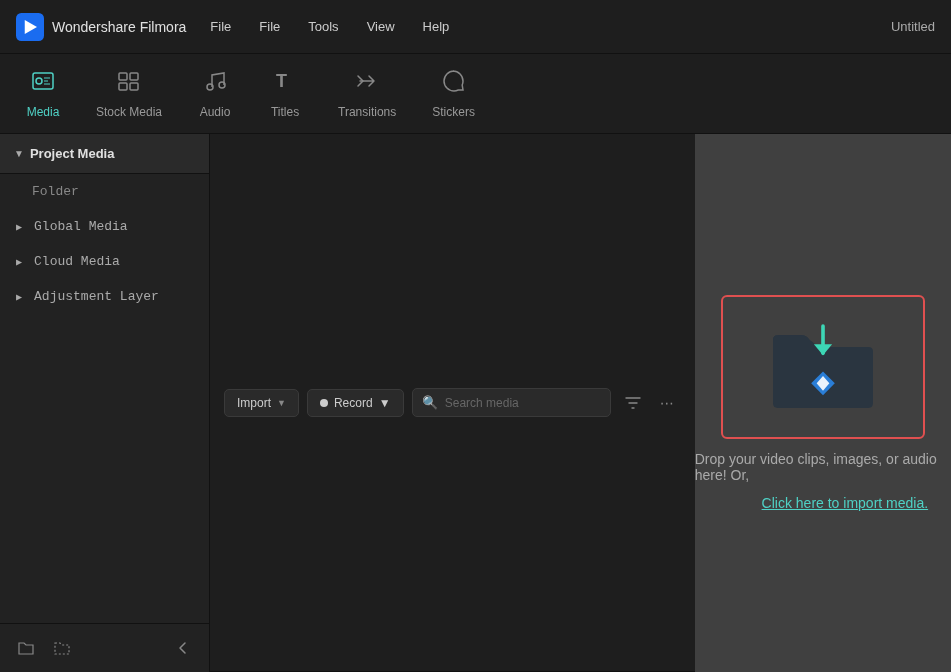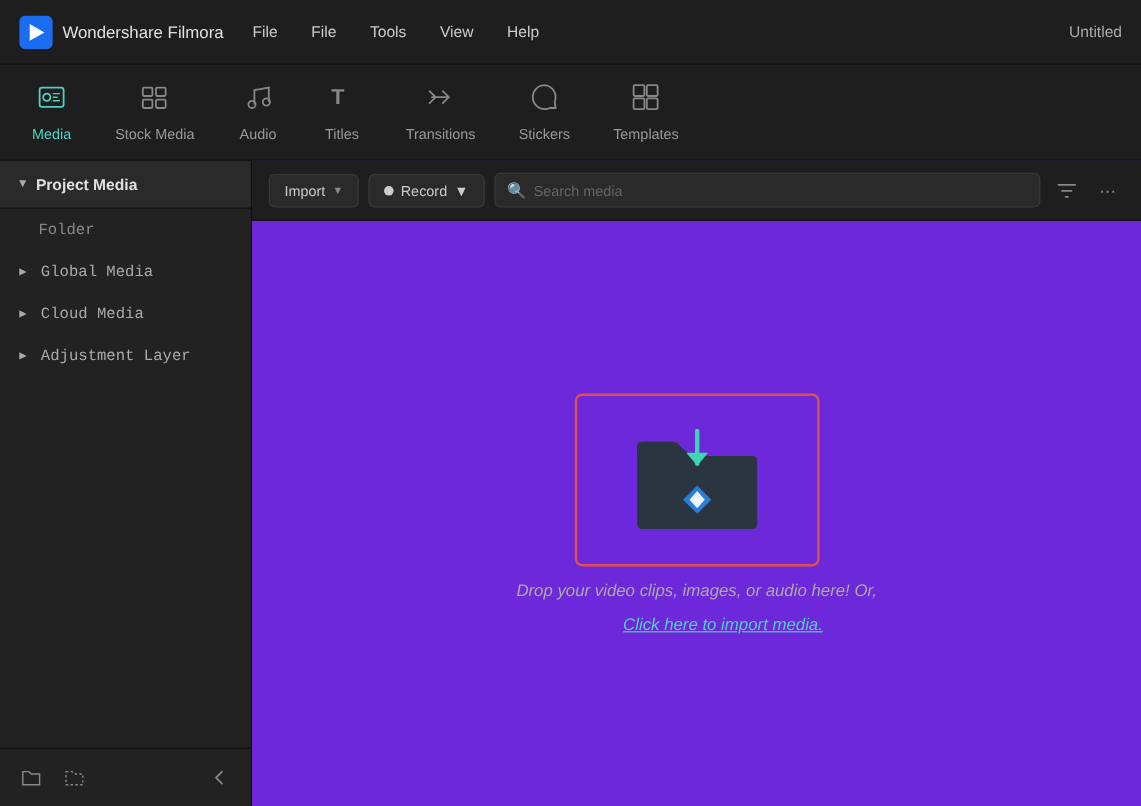--- a/index.html
+++ b/index.html
@@ -147,23 +147,23 @@
       border-radius: 4px;
       font-size: 16px;
     }
     .footer-btn-right {
       margin-left: auto;
     }
 
     
     .content-panel {
       flex: 1;
-      background: #6d28d9;
-      display: flex;
-      flex-direction: column;
+      background: #404040;
+      display: flex;
+      flex-direction: row;
     }
     .content-toolbar {
       display: flex;
       align-items: center;
       gap: 8px;
       padding: 10px 14px;
       border-bottom: 1px solid #111;
       background: #1e1e1e;
     }
     .import-btn {
@@ -242,21 +242,20 @@
     }
 
     
     .drop-zone {
       flex: 1;
       display: flex;
       flex-direction: column;
       align-items: center;
       justify-content: center;
       gap: 12px;
-      font-style: italic;
     }
     .drop-icon-wrapper {
       border: 2px solid #e05050;
       border-radius: 6px;
       padding: 20px 40px;
       display: flex;
       align-items: center;
       justify-content: center;
     }
     .drop-text {
@@ -347,31 +346,20 @@
     </span>
     <span>Transitions</span>
   </div>
   <div class="tab-item">
     <span class="tab-icon">
       <svg width="24" height="24" viewBox="0 0 24 24" fill="none">
         <path d="M12 2C6.5 2 2 6.5 2 12s4.5 10 10 10c1.5 0 3-0.4 4.3-1L21 21l-0.8-5c0.5-1.2 0.8-2.6 0.8-4 0-5.5-4.5-10-10-10z" stroke="#888" stroke-width="1.5" fill="none"></path>
       </svg>
     </span>
     <span>Stickers</span>
-  </div>
-  <div class="tab-item">
-    <span class="tab-icon">
-      <svg width="24" height="24" viewBox="0 0 24 24" fill="none">
-        <rect x="2" y="2" width="9" height="9" rx="1" stroke="#888" stroke-width="1.5" fill="none"></rect>
-        <rect x="13" y="2" width="9" height="9" rx="1" stroke="#888" stroke-width="1.5" fill="none"></rect>
-        <rect x="2" y="13" width="9" height="9" rx="1" stroke="#888" stroke-width="1.5" fill="none"></rect>
-        <rect x="13" y="13" width="9" height="9" rx="1" stroke="#888" stroke-width="1.5" fill="none"></rect>
-      </svg>
-    </span>
-    <span>Templates</span>
   </div>
 </div>
 
 <div class="main-content">
 
   <div class="sidebar">
     <div class="sidebar-header">
       <span class="chevron">▼</span>
       <span>Project Media</span>
     </div>

